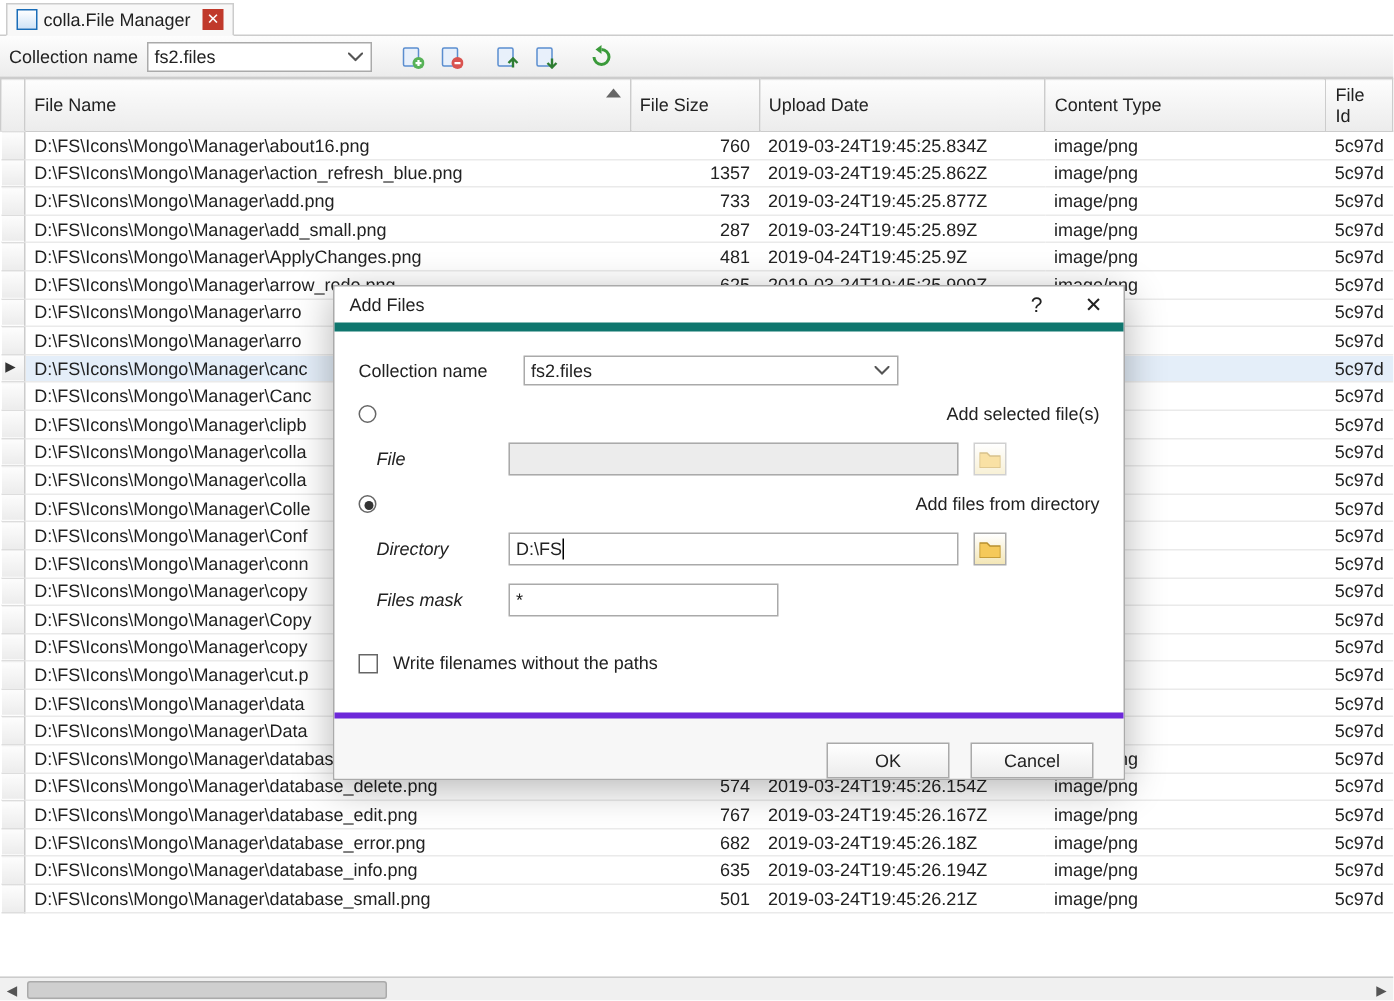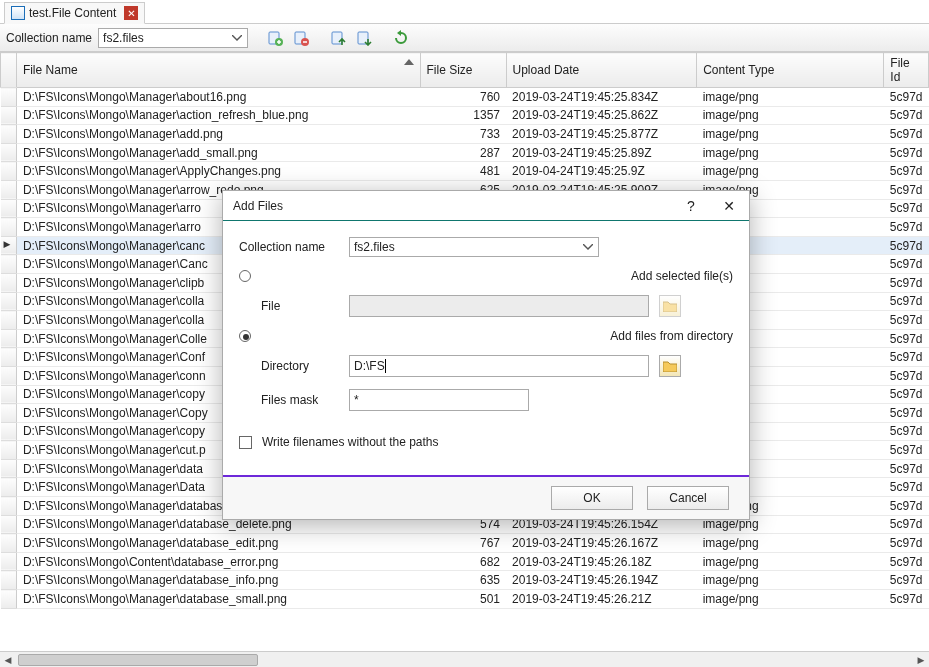--- a/index.html
+++ b/index.html
@@ -163,38 +163,38 @@
     border: 1px solid #aaa;
     box-shadow: 0 5px 25px rgba(0,0,0,.3);
     display: flex; flex-direction: column;
   }
   .dlg-title {
     height: 30px;
     display: flex; align-items: center;
     padding: 0 10px;
     font-size: 12px;
     justify-content: space-between;
-    border-bottom: 1px solid #0f766e;
+    border-bottom: 6px solid #0f766e;
   }
   .dlg-title .right { display: flex; gap: 18px; align-items: center; }
   .dlg-title .q, .dlg-title .x {
     cursor: pointer;
     font-size: 14px;
     width: 20px; text-align: center;
   }
   .dlg-body {
     padding: 16px 16px 8px 16px;
     flex: 1;
   }
   .dlg-row {
     display: flex; align-items: center;
     gap: 10px; margin-bottom: 12px;
   }
   .dlg-row .lab { width: 100px; }
-  .dlg-row .lab2 { width: 78px; margin-left: 22px; }
+  .dlg-row .lab2 { width: 78px; margin-left: 12px; font-style: italic; }
   .radio { display: flex; align-items: center; gap: 6px; justify-content: space-between; }
   .rdot {
     width: 12px; height: 12px;
     border: 1px solid #666; border-radius: 50%;
     background: #fff;
     position: relative;
     cursor: pointer;
   }
   .rdot.sel::after {
     content:""; position:absolute;
@@ -217,24 +217,24 @@
     display: flex; align-items: center; justify-content: center;
     cursor: pointer;
   }
   .cb {
     width: 13px; height: 13px;
     border: 1px solid #666; background: #fff;
     cursor: pointer;
   }
   .dlg-buttons {
     height: 44px;
-    display: flex; justify-content: flex-end; align-items: center;
+    display: flex; justify-content: flex-end; align-items: flex-end;
     gap: 14px; padding-right: 20px;
     background: #f7f7f7;
-    border-top: 2px solid #6d28d9;
+    border-top: 4px solid #6d28d9;
   }
   .btn {
     width: 82px; height: 24px;
     border: 1px solid #aaa;
     background: linear-gradient(#fff,#ececec);
     display: flex; align-items: center; justify-content: center;
     cursor: pointer;
   }
   .cursor-line {
     display: inline-block;
@@ -242,21 +242,21 @@
     background: #000;
     vertical-align: middle;
   }
 </style>
 </head>
 <body>
 
 <div class="tabbar">
   <div class="tab">
     <span class="icon-box"></span>
-    <span>test.File Content</span>
+    <span>colla.File Manager</span>
     <span class="closex">✕</span>
   </div>
 </div>
 
 <div class="toolbar">
   <span class="toolbar-label">Collection name</span>
   <div class="dropdown">
     <span>fs2.files</span>
     <span class="dd-arrow">
       <svg width="10" height="6">
@@ -520,21 +520,21 @@
         <tr>
           <td class="rowhead"></td>
           <td>D:\FS\Icons\Mongo\Manager\database_edit.png</td>
           <td class="num">767</td>
           <td>2019-03-24T19:45:26.167Z</td>
           <td>image/png</td>
           <td>5c97d</td>
         </tr>
         <tr>
           <td class="rowhead"></td>
-          <td>D:\FS\Icons\Mongo\Content\database_error.png</td>
+          <td>D:\FS\Icons\Mongo\Manager\database_error.png</td>
           <td class="num">682</td>
           <td>2019-03-24T19:45:26.18Z</td>
           <td>image/png</td>
           <td>5c97d</td>
         </tr>
         <tr>
           <td class="rowhead"></td>
           <td>D:\FS\Icons\Mongo\Manager\database_info.png</td>
           <td class="num">635</td>
           <td>2019-03-24T19:45:26.194Z</td>

